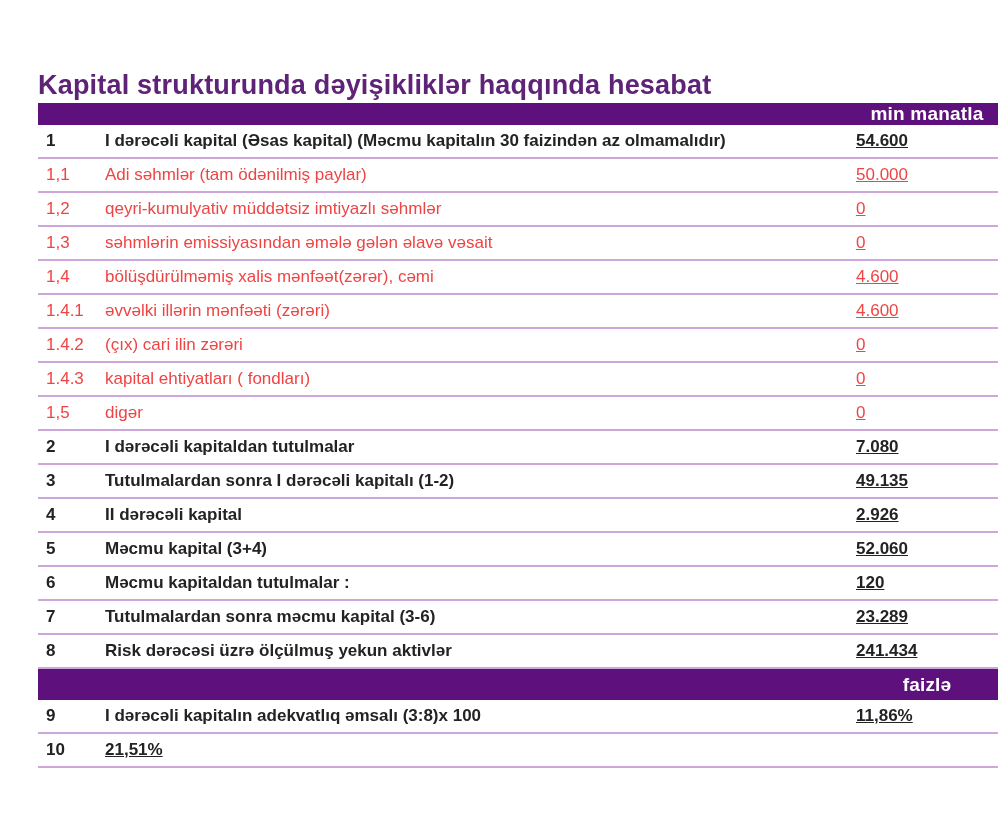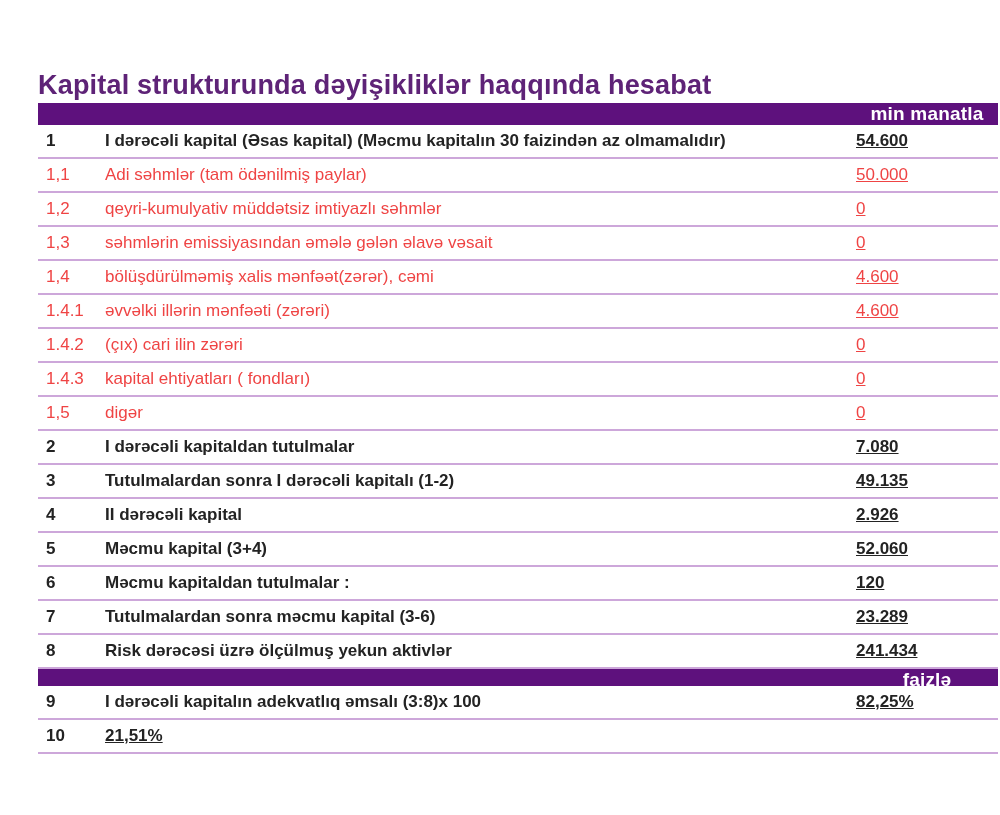--- a/index.html
+++ b/index.html
@@ -28,21 +28,21 @@
     top: 103px;
     width: 960px;
   }
   .section-bar {
     height: 22px;
     background: #5e117d;
     display: grid;
     grid-template-columns: 67px 1fr 142px;
     align-items: center;
   }
-  .section-bar.percent { height: 17px; }
+  .section-bar.percent { height: 31px; }
   .section-bar .bar-label {
     grid-column: 3;
     text-align: center;
     color: #ffffff;
     font-weight: bold;
     font-size: 19px;
     letter-spacing: 0.2px;
   }
   .row {
     display: grid;
@@ -177,21 +177,21 @@
 </div>
 
   <div class="section-bar percent">
     <div class="bar-label">faizlə</div>
   </div>
 
   <div id="percent-rows">
   <div class="row bold">
     <div class="num">9</div>
     <div class="label">I dərəcəli kapitalın adekvatlıq əmsalı  (3:8)x 100</div>
-    <div class="val">82,25%</div>
+    <div class="val">11,86%</div>
   </div>
 
   <div class="row bold">
     <div class="num">10</div>
     <div class="val">21,51%</div>
   </div>
 </div>
 
 </div>
 

